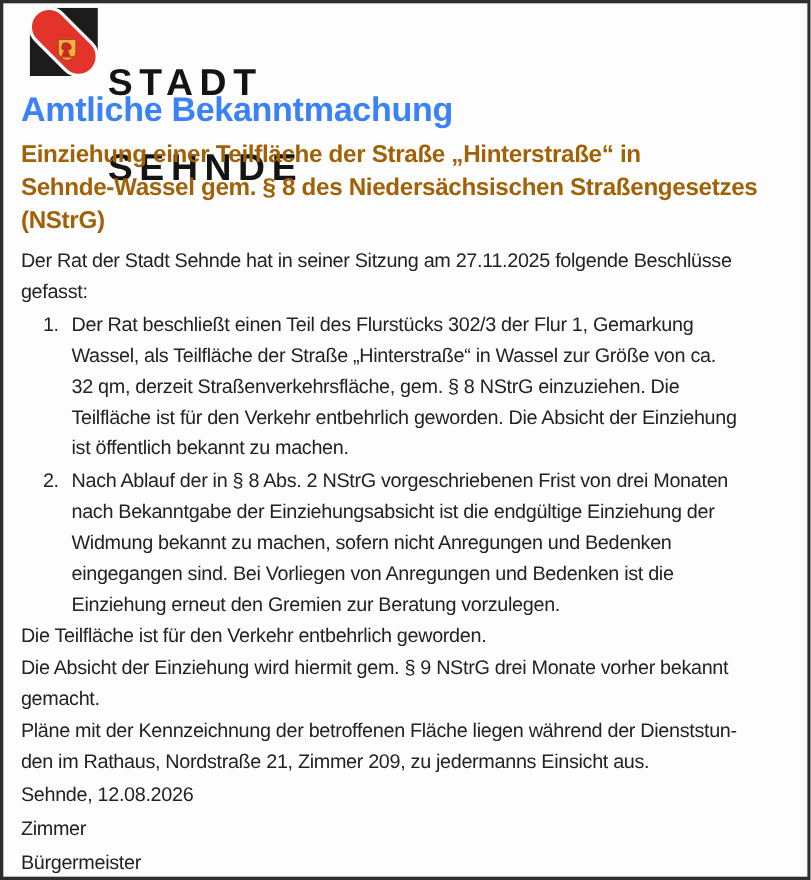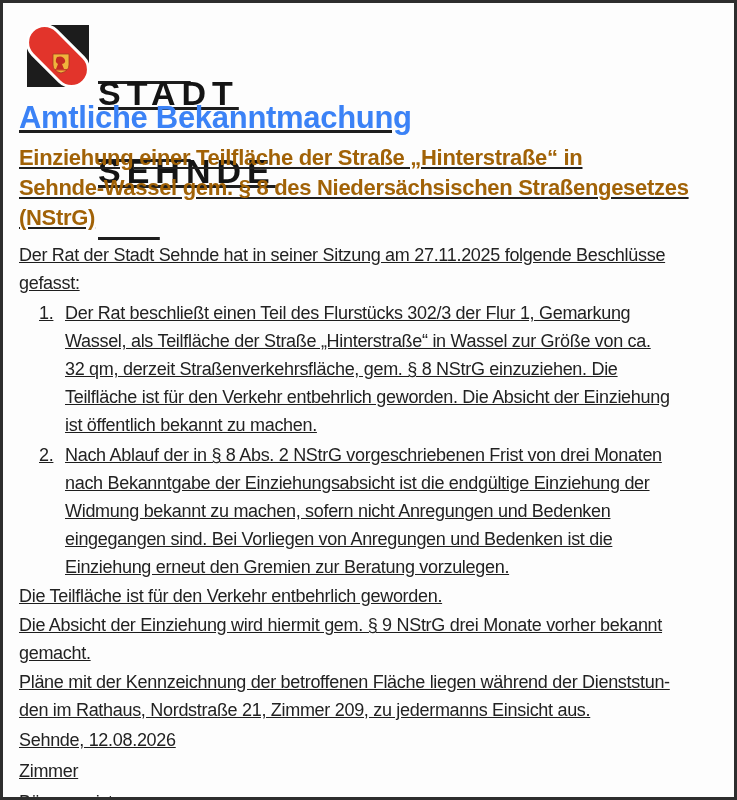--- a/index.html
+++ b/index.html
@@ -2,25 +2,24 @@
 <html style="--logo_red: #e2342b; --logo_black: #1c1c1c; --emblem_gold: #f0b43c; --emblem_red: #c62b22; --text: #1e1e1e; --border: #2e2e2e;"><head>
 <meta charset="utf-8">
 <style>
   html, body { margin: 0; padding: 0; background: #ffffff; }
   .sheet {
     box-sizing: border-box;
     width: 737px;
     height: 800px;
     border: 3px solid #2e2e2e;
     background: #fdfdfd;
-    padding: 20px 18px 0 14px;
+    padding: 2px 18px 0 14px;
     overflow: hidden;
     font-family: "Liberation Sans", sans-serif;
     color: #1e1e1e;
-    text-decoration: underline;
   }
   .logo-row {
     display: flex;
     align-items: flex-start;
     margin: 2px 0 0 10px;
     height: 64px;
   }
   .logo-mark { width: 62px; height: 62px; flex: 0 0 auto; }
   .logo-text {
     margin: 3px 0 0 9px;

